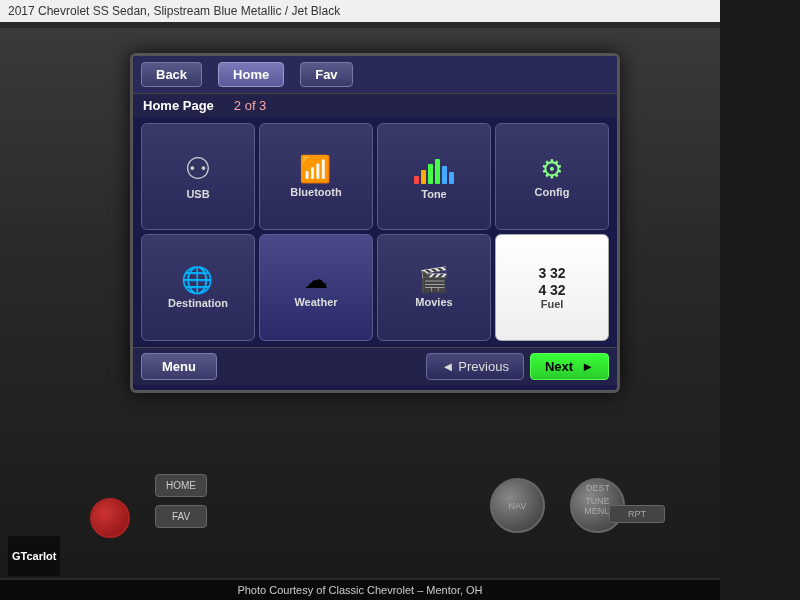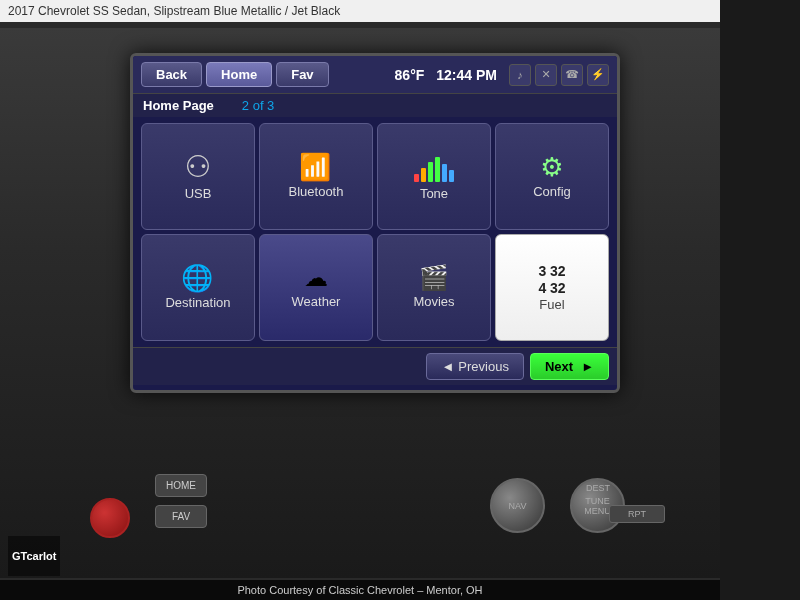--- a/index.html
+++ b/index.html
@@ -75,21 +75,21 @@
     .screen-header {
       display: flex;
       align-items: center;
       background: #2a2a5a;
       padding: 6px 8px;
       border-bottom: 1px solid #444;
     }
 
     .header-buttons {
       display: flex;
-      gap: 4px;
+      gap: 16px;
     }
 
     .header-btn {
       background: linear-gradient(180deg, #5a5a8a, #3a3a6a);
       color: #fff;
       border: 1px solid #7a7aaa;
       border-radius: 4px;
       padding: 4px 14px;
       font-size: 13px;
       font-weight: bold;
@@ -152,23 +152,23 @@
       text-align: right;
     }
 
     .page-label {
       color: #fff;
       font-size: 13px;
       font-weight: bold;
     }
 
     .page-count {
-      color: #0ea5e9;
+      color: #fca5a5;
       font-size: 13px;
-      margin-left: 28px;
+      margin-left: 20px;
     }
 
     
     .icon-grid {
       display: grid;
       grid-template-columns: repeat(4, 1fr);
       grid-template-rows: repeat(2, 1fr);
       gap: 4px;
       padding: 6px 8px;
       flex: 1;
@@ -190,23 +190,23 @@
     }
 
     .tile-icon {
       font-size: 28px;
       margin-bottom: 4px;
       line-height: 1;
     }
 
     .tile-label {
       color: #ddd;
-      font-size: 13px;
+      font-size: 11px;
       text-align: left;
-      font-weight: normal;
+      font-weight: bold;
     }
 
     
     .usb-icon {
       color: #ccc;
       font-size: 30px;
     }
 
     
     .bt-icon {
@@ -414,30 +414,20 @@
 
   <div class="car-interior">
 
     <div class="screen">
 
       <div class="screen-header">
         <div class="header-buttons">
           <button class="header-btn">Back</button>
           <button class="header-btn active">Home</button>
           <button class="header-btn">Fav</button>
-        </div>
-        <div class="header-info">
-          <span class="temp-display">86°F</span>
-          <span class="time-display">12:44 PM</span>
-          <div class="status-icons">
-            <div class="status-icon">♪</div>
-            <div class="status-icon">✕</div>
-            <div class="status-icon">☎</div>
-            <div class="status-icon bluetooth">⚡</div>
-          </div>
         </div>
       </div>
 
       <div class="screen-subheader">
         <span class="page-label">Home Page</span>
         <span class="page-count">2 of 3</span>
       </div>
 
       <div class="icon-grid">
 
@@ -487,20 +477,21 @@
           <div class="fuel-prices">
             <span class="fuel-price">3 32</span>
             <span class="fuel-price">4 32</span>
           </div>
           <span class="tile-label fuel-label">Fuel</span>
         </div>
 
       </div>
 
       <div class="screen-bottom">
+        <button class="menu-btn">Menu</button>
         <button class="prev-btn">
           <span>◄</span>
           <span>Previous</span>
         </button>
         <button class="next-btn">
           <span>Next</span>
           <span>►</span>
         </button>
       </div>
 

